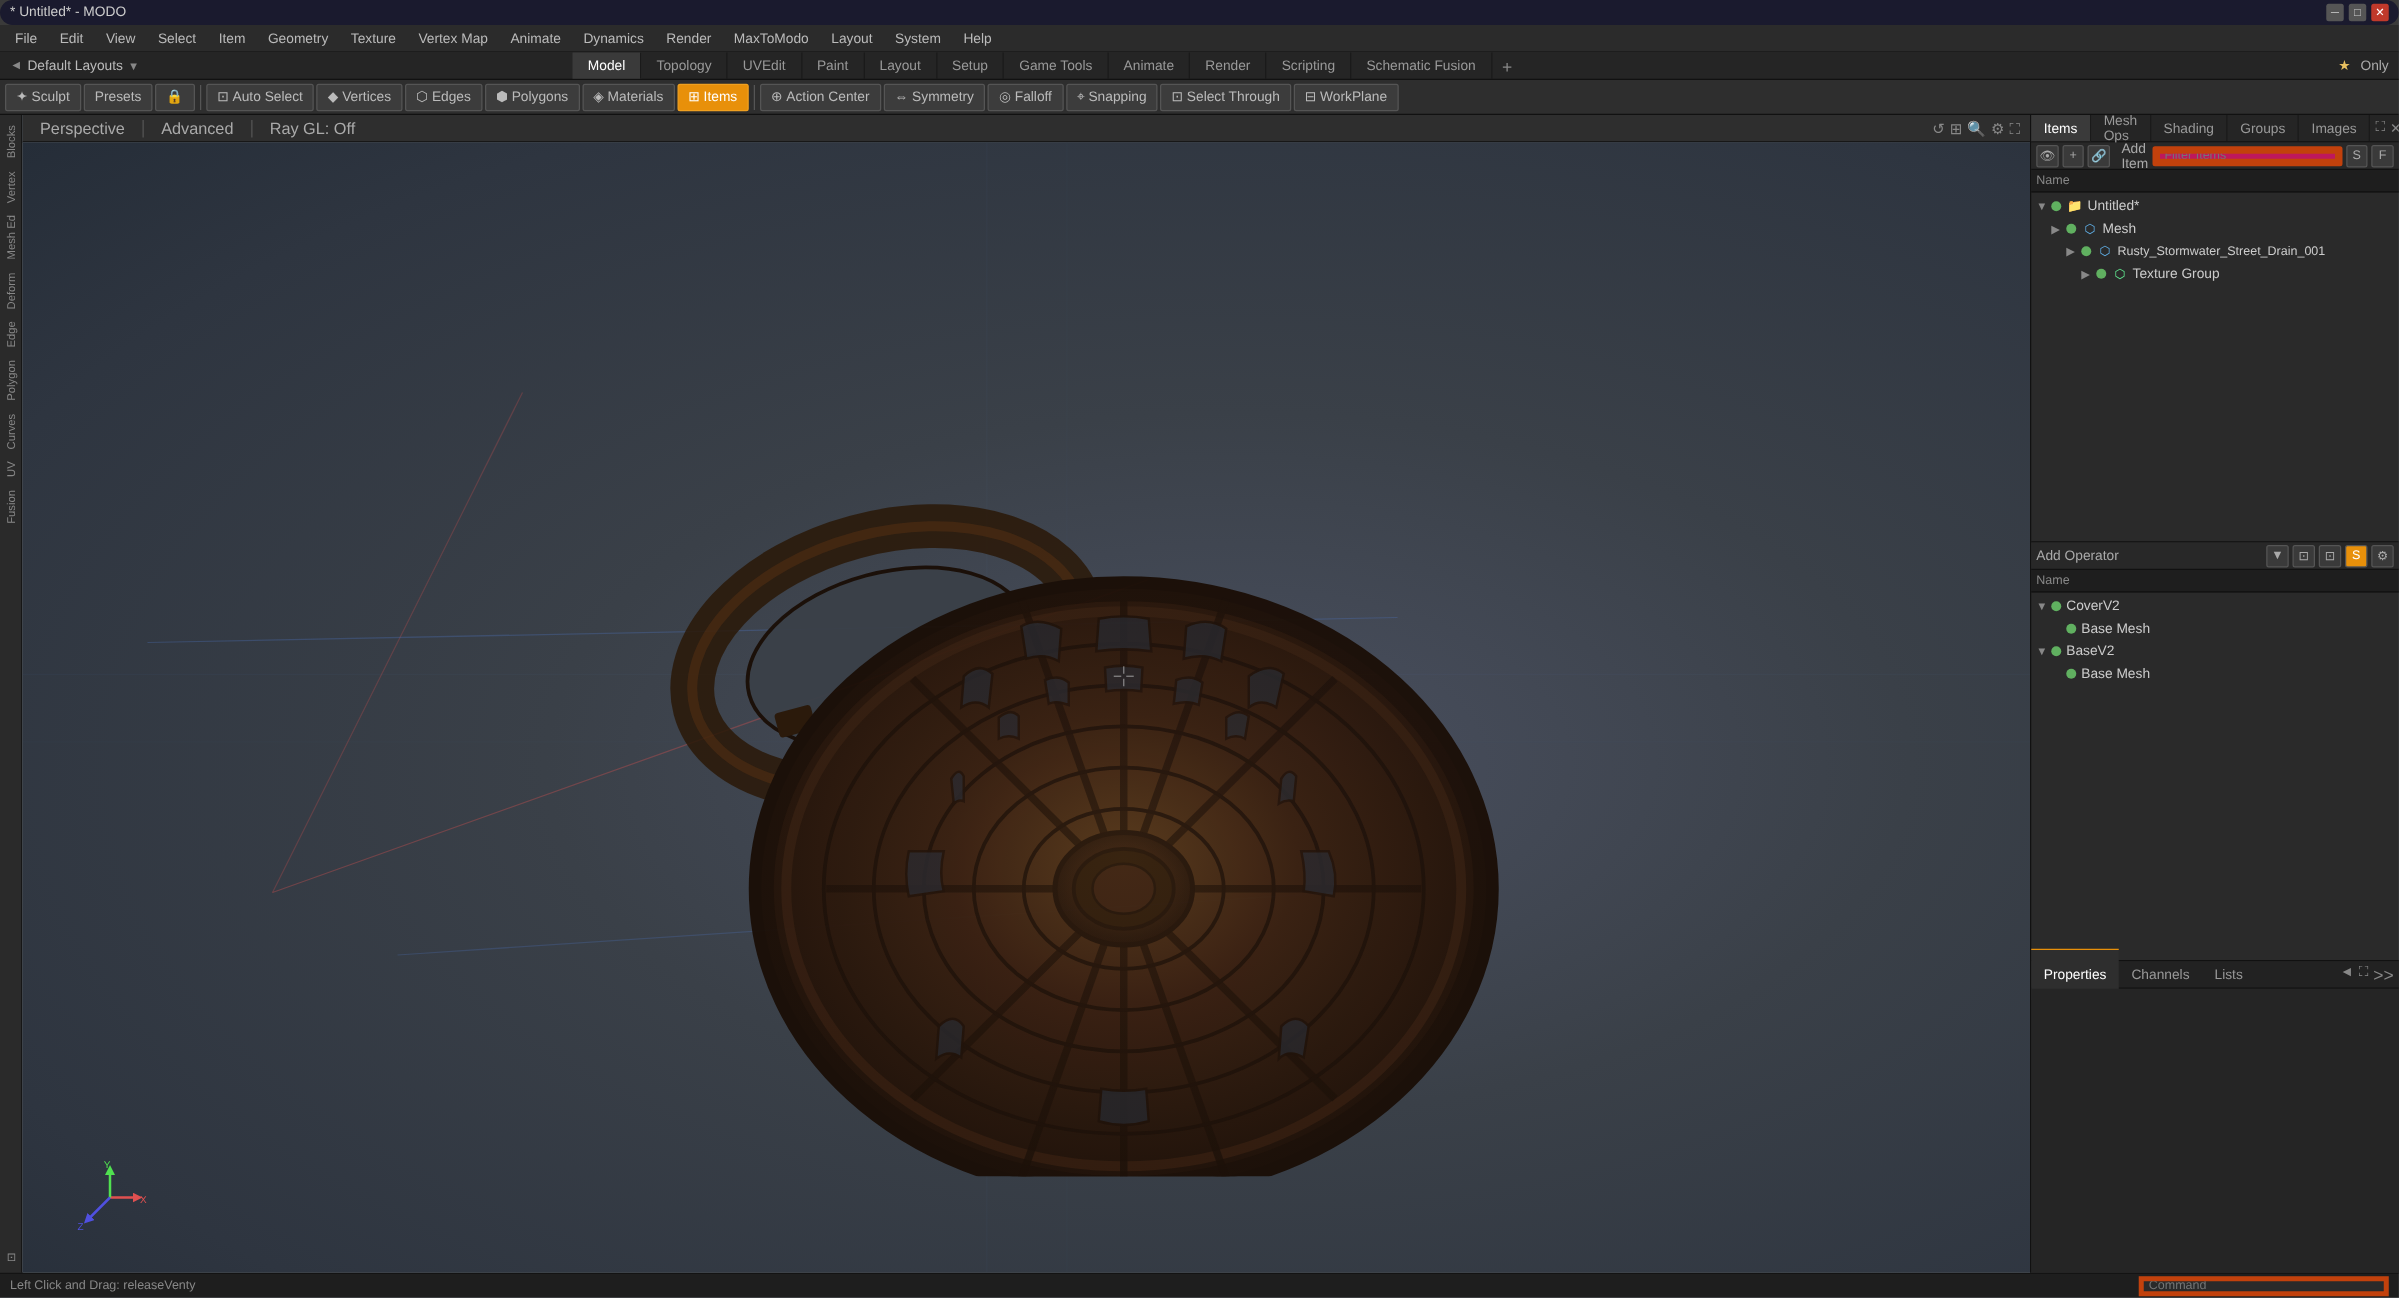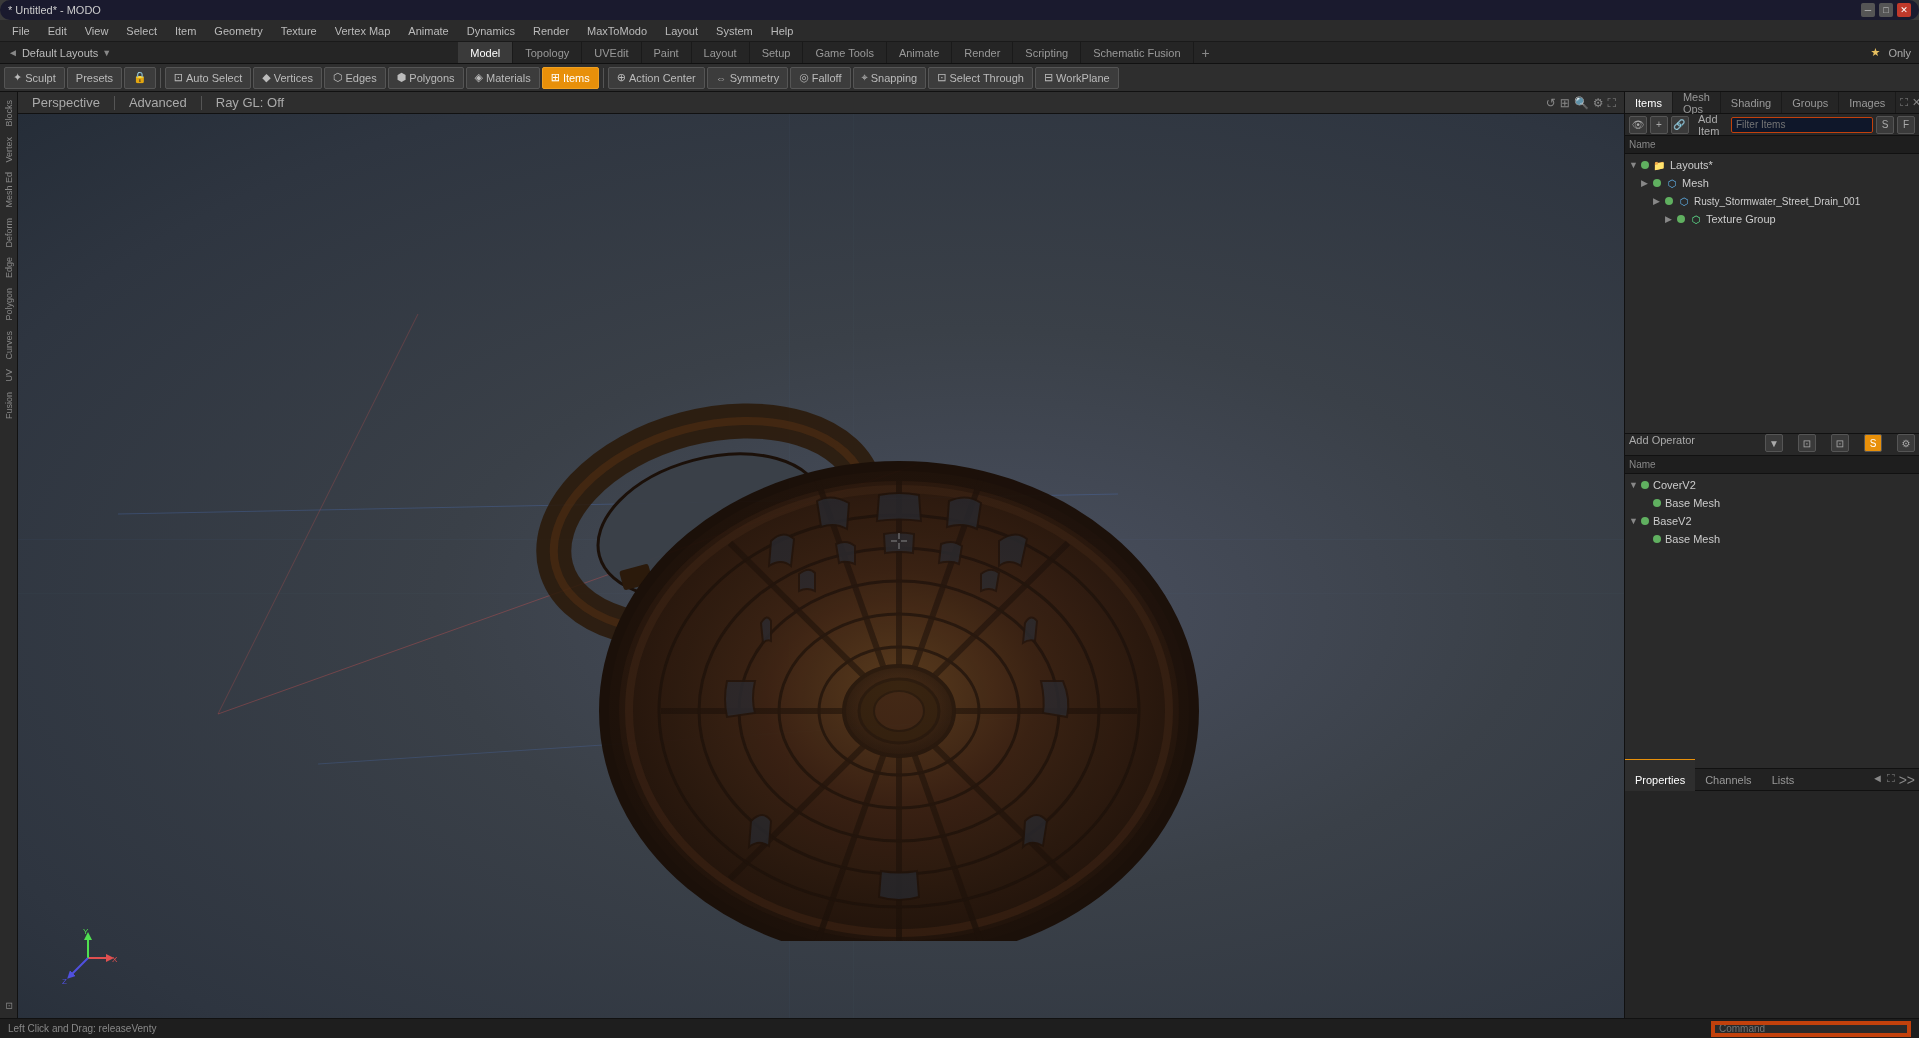--- a/index.html
+++ b/index.html
@@ -263,22 +263,22 @@
       border-radius: 2px;
       color: #aaa;
       cursor: pointer;
       display: flex;
       align-items: center;
       justify-content: center;
       font-size: 10px;
     }
     .filter-input {
       flex: 1;
-      background: #0f172a;
-      border: 1px solid #c2410c;
+      background: #be185d;
+      border: 6px solid #c2410c;
       color: #ccc;
       padding: 1px 4px;
       font-size: 10px;
       height: 16px;
       border-radius: 2px;
     }
     #items-list {
       flex: 1;
       overflow-y: auto;
       padding: 2px 0;
@@ -319,23 +319,23 @@
     #operators-panel {
       flex: 1;
       display: flex;
       flex-direction: column;
       min-height: 150px;
     }
     #operators-toolbar {
       height: 22px;
       background: #282828;
       display: flex;
-      align-items: flex-start;
+      align-items: center;
       padding: 0 4px;
-      gap: 15px;
+      gap: 3px;
       border-bottom: 1px solid #111;
     }
     .op-toolbar-label {
       flex: 1;
       font-size: 11px;
       color: #aaa;
     }
     #operators-list {
       flex: 1;
       overflow-y: auto;
@@ -729,21 +729,21 @@
       <div class="items-column-header">
         <span>Name</span>
       </div>
 
       <div id="items-list">
 
         <div class="tree-item" style="padding-left: 4px;">
           <span class="tree-expand">▼</span>
           <span class="visibility-dot vis-on"></span>
           <span class="tree-icon folder">📁</span>
-          <span class="tree-label">Layouts*</span>
+          <span class="tree-label">Untitled*</span>
         </div>
 
         <div class="tree-item tree-indent-1">
           <span class="tree-expand">▶</span>
           <span class="visibility-dot vis-on"></span>
           <span class="tree-icon mesh">⬡</span>
           <span class="tree-label">Mesh</span>
         </div>
 
         <div class="tree-item tree-indent-2">

